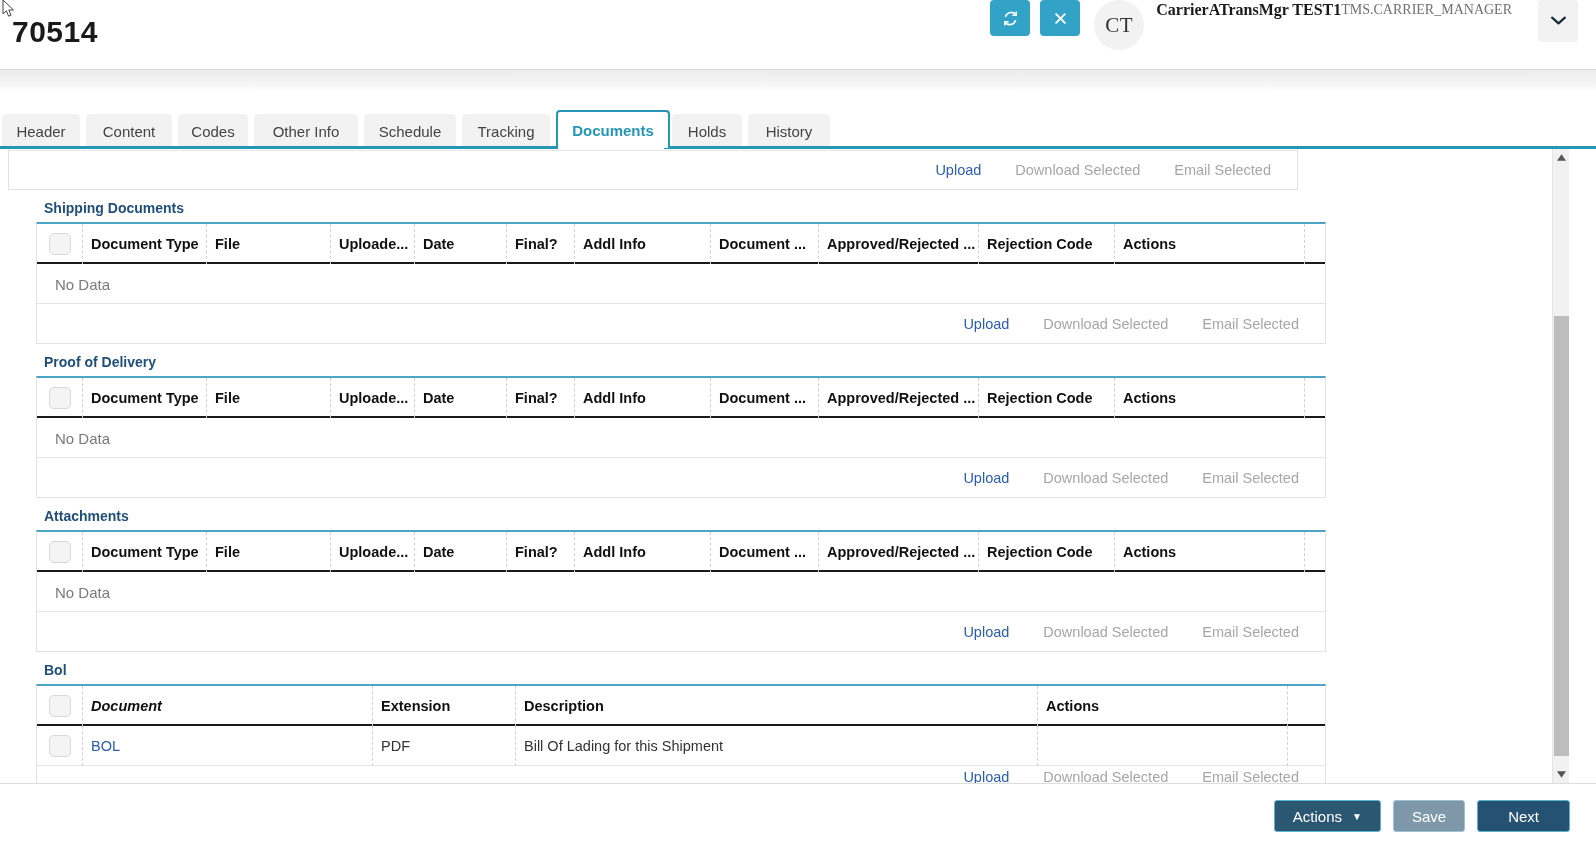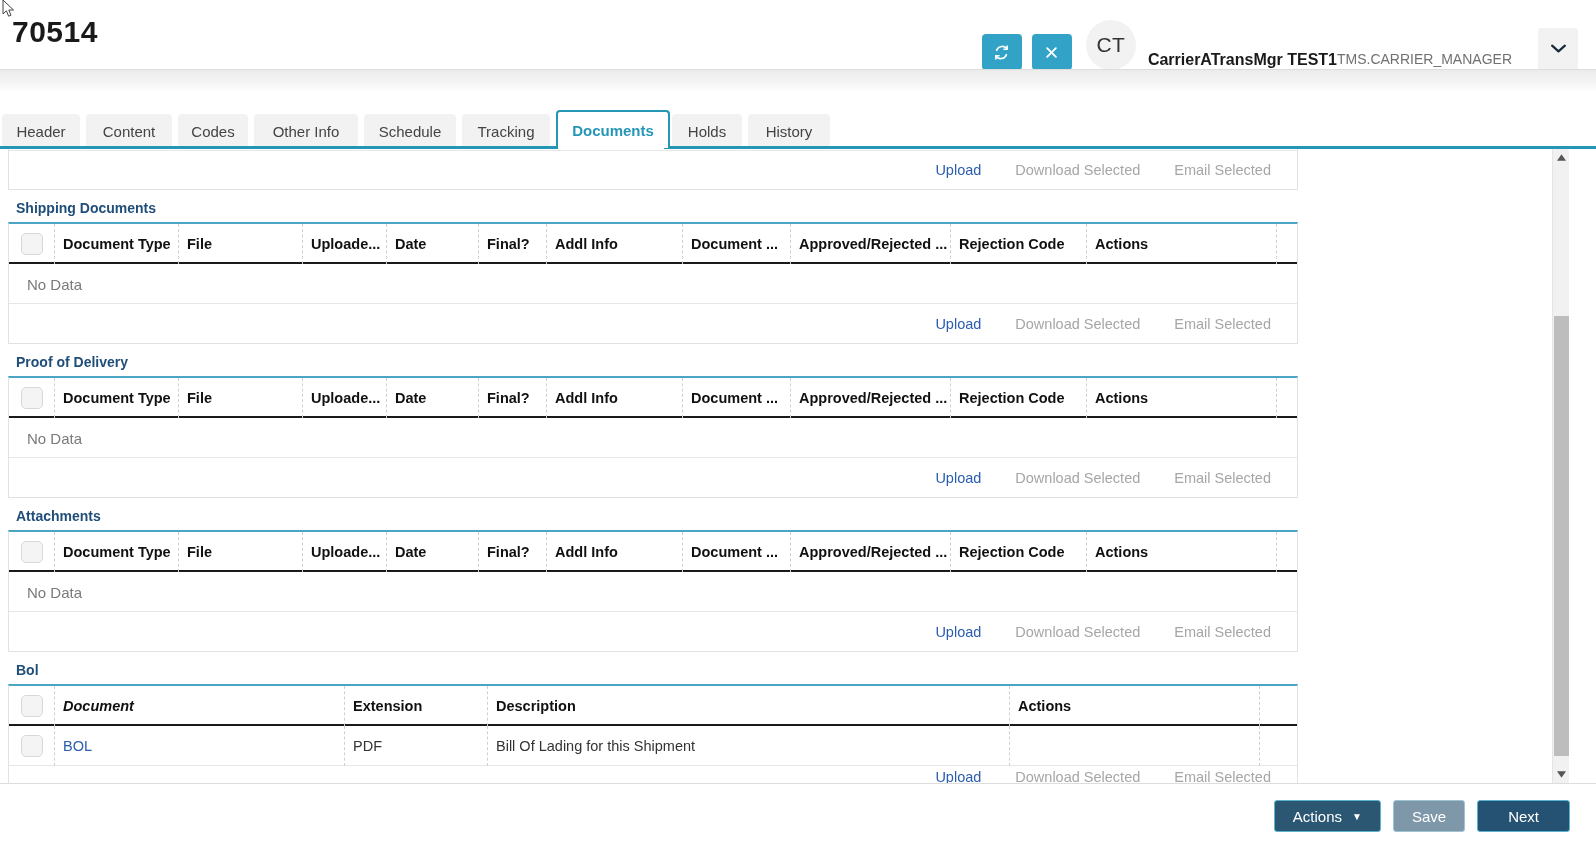--- a/index.html
+++ b/index.html
@@ -15,21 +15,21 @@
     position: absolute; top: 0; left: 0; width: 1596px; height: 70px;
     background: #ffffff;
   }
   .doc-number {
     position: absolute; left: 12px; top: 15px;
     font-size: 30px; font-weight: bold; color: #1a1a1a;
     letter-spacing: .5px;
   }
   .hdr-right {
     position: absolute; right: 0; top: 0; height: 70px;
-    display: flex; align-items: flex-end; gap: 0;
+    display: flex; align-items: flex-start; gap: 0; font-family: Liberation Serif, serif;
   }
   .icon-btn {
     width: 40px; height: 36px; border-radius: 4px; border: none;
     background: #32a3c6; color: #ffffff;
     display: flex; align-items: center; justify-content: center;
     cursor: pointer; margin-right: 10px;
   }
   .icon-btn svg { display:block; }
   .avatar {
     width: 50px; height: 50px; border-radius: 50%;
@@ -82,21 +82,21 @@
   }
 
   
   .body-area {
     position: absolute; top: 149px; left: 0; width: 1537px; height: 634px;
     background: #ffffff; overflow: hidden;
   }
   .scroll-inner { position: absolute; top: -13px; left: 0; width: 1537px; }
 
   
-  .section { position: relative; margin: 0 0 0 0; }
+  .section { position: relative; margin: 0 0 0 0; padding-left: 28px; }
   .section-title {
     font-size: 14px; font-weight: bold; color: #1f4e79;
     padding: 10px 0 6px 16px;
   }
   .grid {
     width: 1290px; margin-left: 8px;
     border-top: 2px solid #4aa6c4;
     border-left: 1px solid #e2e2e2;
     border-right: 1px solid #e2e2e2;
     background: #fff;

